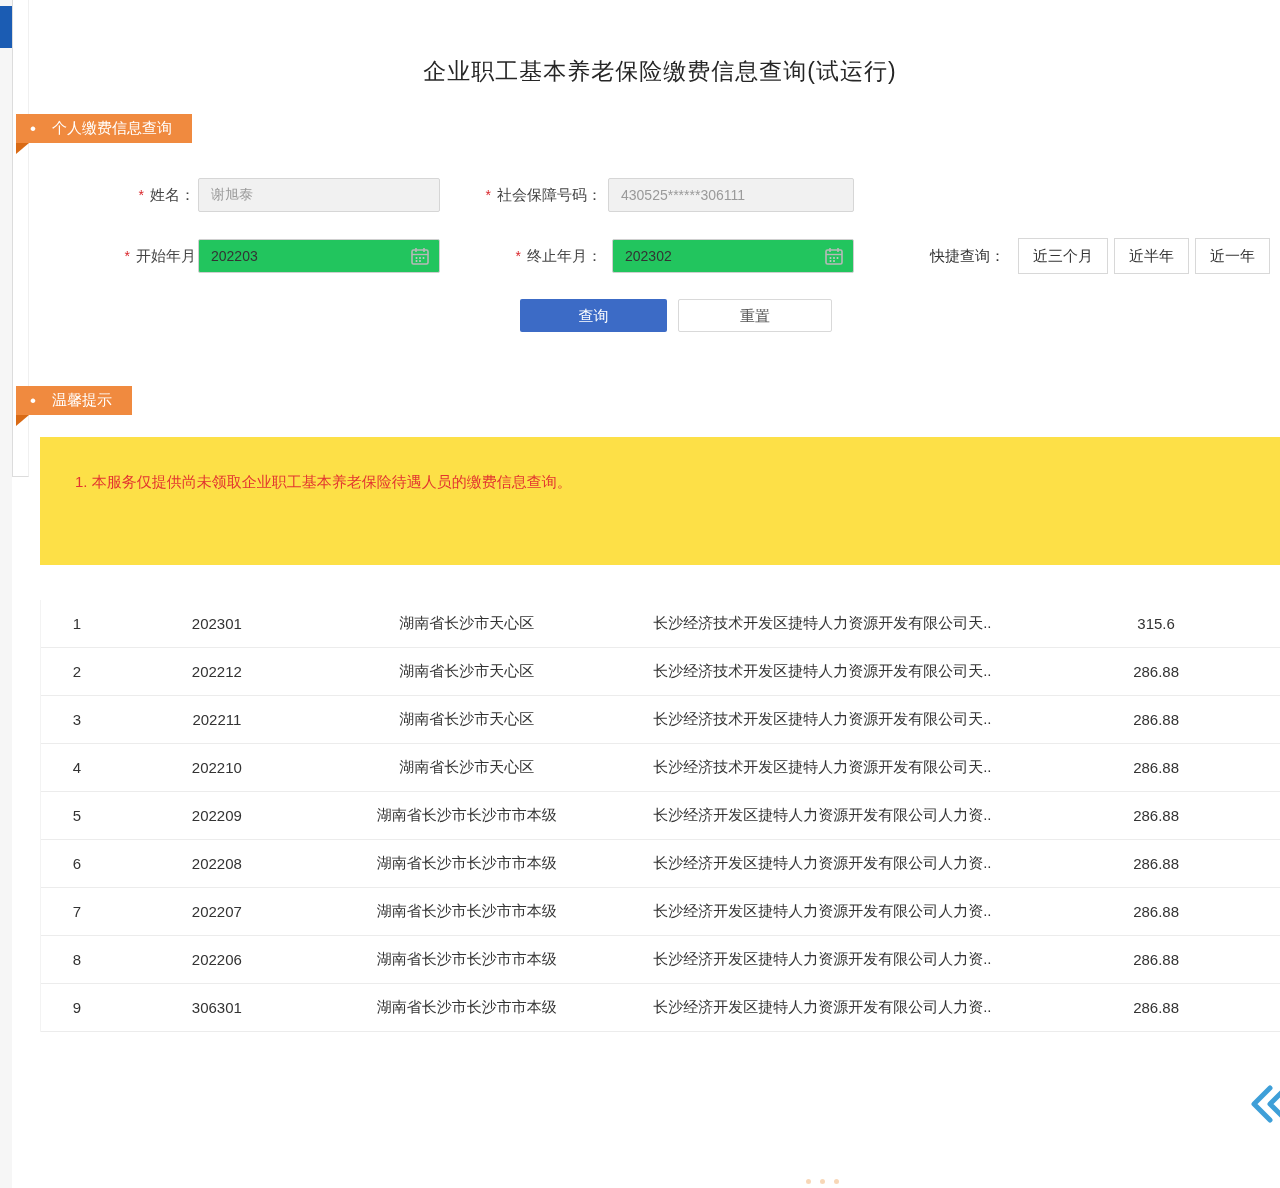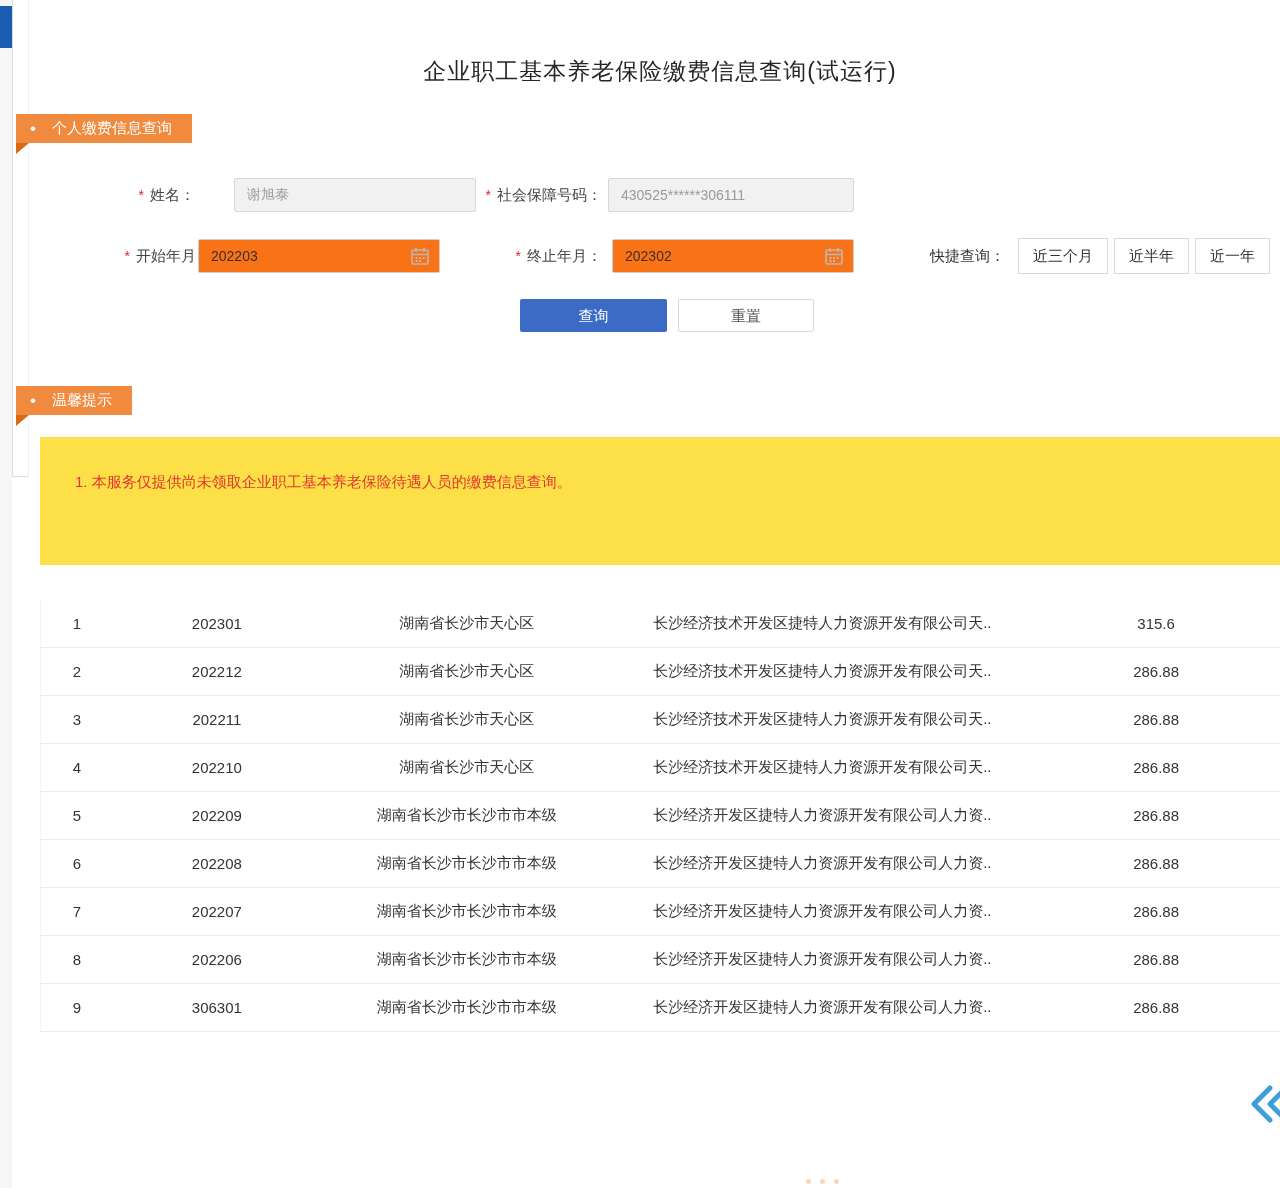--- a/index.html
+++ b/index.html
@@ -27,34 +27,34 @@
     border-top:11px solid #d96a15; border-right:13px solid transparent; }
   .fold1 { top:143px; }
   .badge2 { top:386px; }
   .fold2 { top:415px; }
 
   .f-label { position:absolute; font-size:15px; color:#444; height:34px; line-height:34px;
     text-align:right; white-space:nowrap; }
   .req { color:#d9252a; margin-right:6px; font-size:14px; }
   .inp { position:absolute; height:34px; border:1px solid #cfcfcf; border-radius:2px;
     font-size:14px; padding:0 12px; font-family:"Liberation Sans","DejaVu Sans",sans-serif;
-    color:#333; background:#f97316; outline:none; }
+    color:#333; background:#22c55e; outline:none; }
   .inp.disabled { background:#f1f1f1; color:#9a9a9a; border-color:#d6d6d6; }
   .cal-icon { position:absolute; width:20px; height:20px; cursor:pointer; }
 
   .quick-label { position:absolute; left:930px; top:238px; height:36px; line-height:36px;
     font-size:15px; color:#333; }
   .quick-group { position:absolute; left:1018px; top:238px; display:flex; gap:6px; }
   .quick-btn { height:36px; line-height:34px; padding:0 14px; background:#fff;
     border:1px solid #d8d8d8; font-size:15px; color:#333; cursor:pointer; white-space:nowrap; }
 
   .btn { position:absolute; height:33px; border-radius:2px; font-size:15px; cursor:pointer;
     text-align:center; line-height:33px; }
   .btn-query { left:520px; top:299px; width:147px; background:#3c6bc6; color:#fff; border:none; }
-  .btn-reset { left:678px; top:299px; width:136px; background:#fff; color:#555; border:1px solid #d9d9d9; line-height:31px; }
+  .btn-reset { left:678px; top:299px; width:154px; background:#fff; color:#555; border:1px solid #d9d9d9; line-height:31px; }
 
   .notice { position:absolute; left:40px; top:437px; width:1240px; height:128px;
     background:#fde047; padding:32px 20px 0 35px; }
   .notice p { font-size:15px; color:#e23530; line-height:25px; }
 
   .table { position:absolute; left:40px; top:600px; width:1240px; }
   .thead { display:flex; height:37px; background:#55a1e3; color:#fff; align-items:center; }
   .thead .cell { font-size:15px; }
   .trow { display:flex; height:48px; align-items:center; border-bottom:1px solid #ececec; background:#fff; }
   .tbody { border-left:1px solid #f3f3f3; }
@@ -76,21 +76,21 @@
 
 <div class="badge badge1">
   <span class="dot">•</span>
   <span>个人缴费信息查询</span>
 </div>
 <div class="fold fold1"></div>
 
 <div class="f-label" style="left:80px; top:178px; width:115px;">
   <span class="req">*</span><span>姓名：</span>
 </div>
-<input class="inp disabled" style="left: 198px; top: 178px; width: 242px; margin-left: 36px;" readonly="" value="谢旭泰">
+<input class="inp disabled" style="left: 198px; top: 178px; width: 242px;" readonly="" value="谢旭泰">
 
 <div class="f-label" style="left:450px; top:178px; width:152px;">
   <span class="req">*</span><span>社会保障号码：</span>
 </div>
 <input class="inp disabled" style="left: 608px; top: 178px; width: 246px;" readonly="" value="430525******306111">
 
 <div class="f-label" style="left:96px; top:239px; width:115px;">
   <span class="req">*</span><span>开始年月：</span>
 </div>
 <input class="inp" style="left: 198px; top: 239px; width: 242px; padding-right: 38px;" value="202203">

